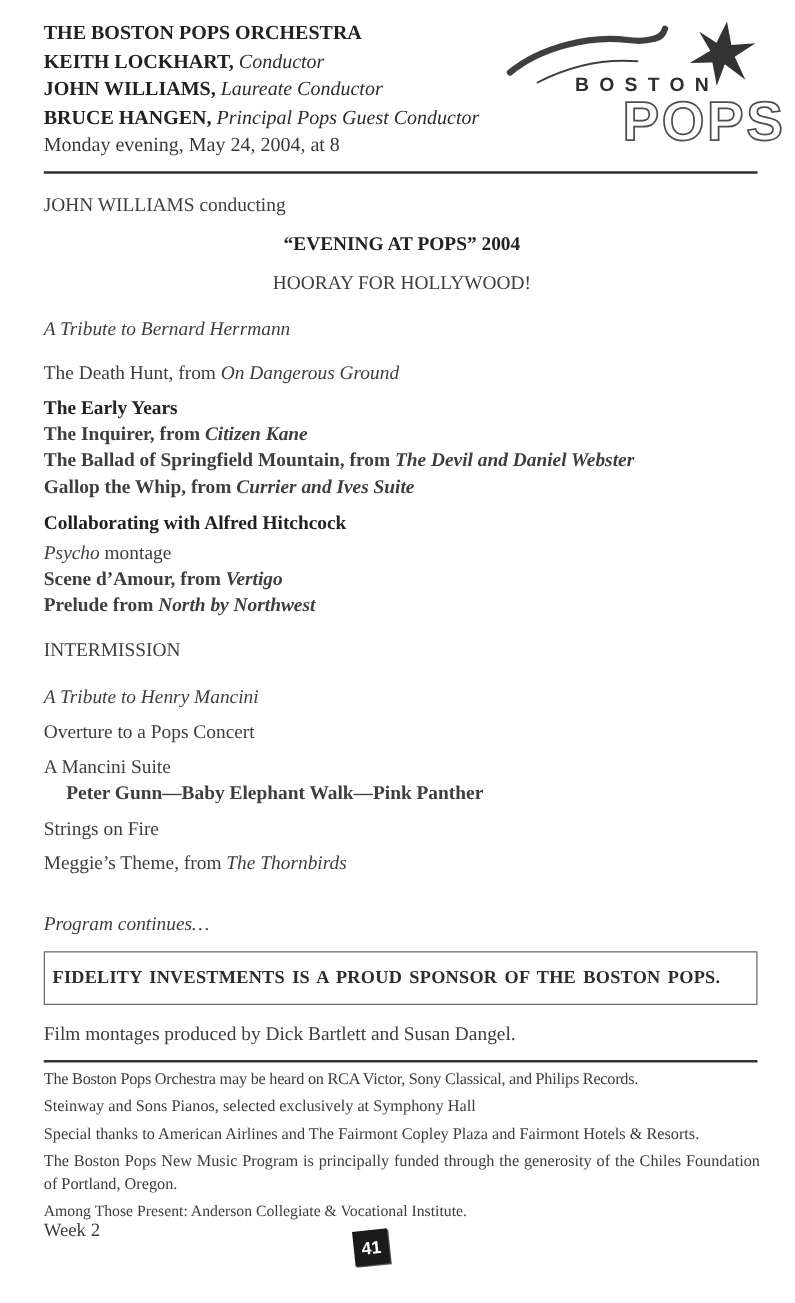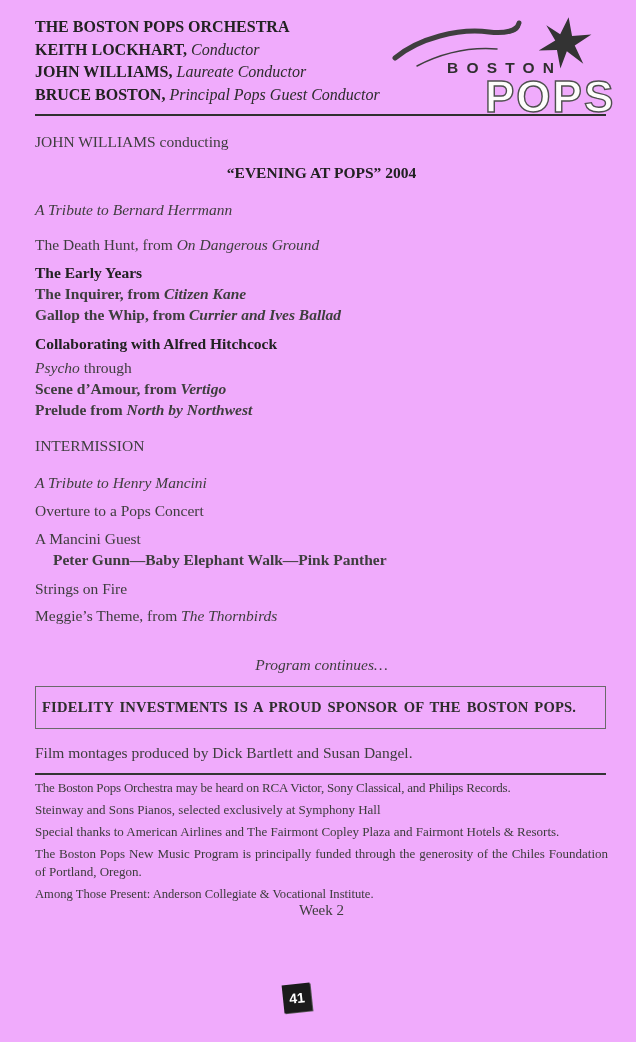--- a/index.html
+++ b/index.html
@@ -1,37 +1,37 @@
 <!DOCTYPE html>
 <html><head>
 <meta charset="utf-8">
 <style>
   html,body{margin:0;padding:0;background:#e9e9e7;}
   .page{
     position:relative;
     width:636px;height:1042px;
     margin:0 auto;
-    background:#f0abfc;
+    background:#ffffff;
     font-family:"Liberation Serif","DejaVu Serif",serif;
     color:#3e3e3e;
     box-sizing:border-box;
     padding:16px 28px 0 35px;
     overflow:hidden;
   }
   .hdr{position:relative;}
   .hdr-line{font-size:16px;line-height:22.5px;color:#2c2c2c;}
   .b{font-weight:bold;color:#222;}
   .i{font-style:italic;}
   .date-line{color:#3a3a3a;}
-  .logo{position:absolute;left:354px;top:0px;width:230px;height:108px;}
+  .logo{position:absolute;left:367px;top:0px;width:230px;height:108px;}
   .rule{border:none;border-top:2.5px solid #2f2f2f;margin:8px 2px 0 0;}
   .rule2{border:none;border-top:2px solid #343434;margin:10px 2px 0 0;}
   .l{font-size:15.5px;line-height:21px;}
   .center{text-align:left;}
-  .right{text-align:center;}
+  .right{text-align:left;}
   .work{font-style:italic;}
   .indent{padding-left:18px;}
   .sponsor-box{
     border:1.5px solid #6a6a6a;
     margin:11px 2px 0 0;
     padding:12px 6px;
     text-align:left;
     font-weight:bold;
     font-size:14.6px;
     letter-spacing:.2px;
@@ -66,23 +66,24 @@
     <div class="hdr-line b">THE BOSTON POPS ORCHESTRA</div>
     <div class="hdr-line">
       <span class="b">KEITH LOCKHART,</span>
       <span class="i">Conductor</span>
     </div>
     <div class="hdr-line">
       <span class="b">JOHN WILLIAMS,</span>
       <span class="i">Laureate Conductor</span>
     </div>
     <div class="hdr-line">
-      <span class="b">BRUCE BOSTON,</span>
+      <span class="b">BRUCE HANGEN,</span>
       <span class="i">Principal Pops Guest Conductor</span>
     </div>
+    <div class="hdr-line date-line">Monday evening, May 24, 2004, at 8</div>
 
     <div class="logo">
       <svg viewBox="0 0 230 108" width="230" height="108">
         <g fill="none" stroke="#3f3f3f" stroke-linecap="round">
           <path d="M6,42 C30,22 70,12 100,16 C116,18 128,15 130,7" stroke-width="5"></path>
           <path d="M130,7 C131,14 123,18 113,16" stroke-width="2.5"></path>
           <path d="M28,50 C55,36 82,31 108,33" stroke-width="1.5"></path>
         </g>
         <polygon transform="translate(176,27) rotate(8)" points="0,-26 6,-8 25,-12 10,1 21,18 3,8 -1,26 -7,8 -25,11 -10,-1 -21,-15 -6,-8" fill="#333333"></polygon>
         <text x="58" y="57" font-family="Liberation Sans, sans-serif" font-size="15.5" font-weight="bold" letter-spacing="8.2" fill="#2f2f2f">BOSTON</text>
@@ -92,53 +93,57 @@
   </div>
 
   <hr class="rule">
 
   <div class="l mt15">
     <span>JOHN WILLIAMS</span><span> conducting</span>
   </div>
 
   <div class="l b mt10">“EVENING AT POPS” 2004</div>
 
+  <div class="l mt10">HOORAY FOR HOLLYWOOD!</div>
 
   <div class="l i center mt16">A Tribute to Bernard Herrmann</div>
 
   <div class="l mt14">
     <span>The Death Hunt, from </span><span class="work">On Dangerous Ground</span><span></span>
   </div>
 
   <div class="l b mt7">The Early Years</div>
   <div class="l mt0">
     <span>The Inquirer, from </span><span class="work">Citizen Kane</span><span></span>
   </div>
   <div class="l mt0">
-    <span>Gallop the Whip, from </span><span class="work">Currier and Ives Ballad</span><span></span>
+    <span>The Ballad of Springfield Mountain, from </span><span class="work">The Devil and Daniel Webster</span><span></span>
+  </div>
+  <div class="l mt0">
+    <span>Gallop the Whip, from </span><span class="work">Currier and Ives Suite</span><span></span>
   </div>
 
   <div class="l b mt8">Collaborating with Alfred Hitchcock</div>
   <div class="l mt3">
-    <span></span><span class="work">Psycho</span><span> through</span>
+    <span></span><span class="work">Psycho</span><span> montage</span>
   </div>
   <div class="l mt0">
     <span>Scene d’Amour, from </span><span class="work">Vertigo</span><span></span>
   </div>
   <div class="l mt0">
     <span>Prelude from </span><span class="work">North by Northwest</span><span></span>
   </div>
 
   <div class="l center mt15">INTERMISSION</div>
 
   <div class="l i center mt16">A Tribute to Henry Mancini</div>
 
   <div class="l mt7">Overture to a Pops Concert</div>
 
-  <div class="l mt7">A Mancini Guest</div>
+  <div class="l mt7">A Mancini Suite</div>
   <div class="l mt0 indent">Peter Gunn—Baby Elephant Walk—Pink Panther</div>
 
   <div class="l mt8">Strings on Fire</div>
 
   <div class="l mt6">
     <span>Meggie’s Theme, from </span><span class="work">The Thornbirds</span><span></span>
   </div>
 
   <div class="l i right mt28">Program continues…</div>
 

